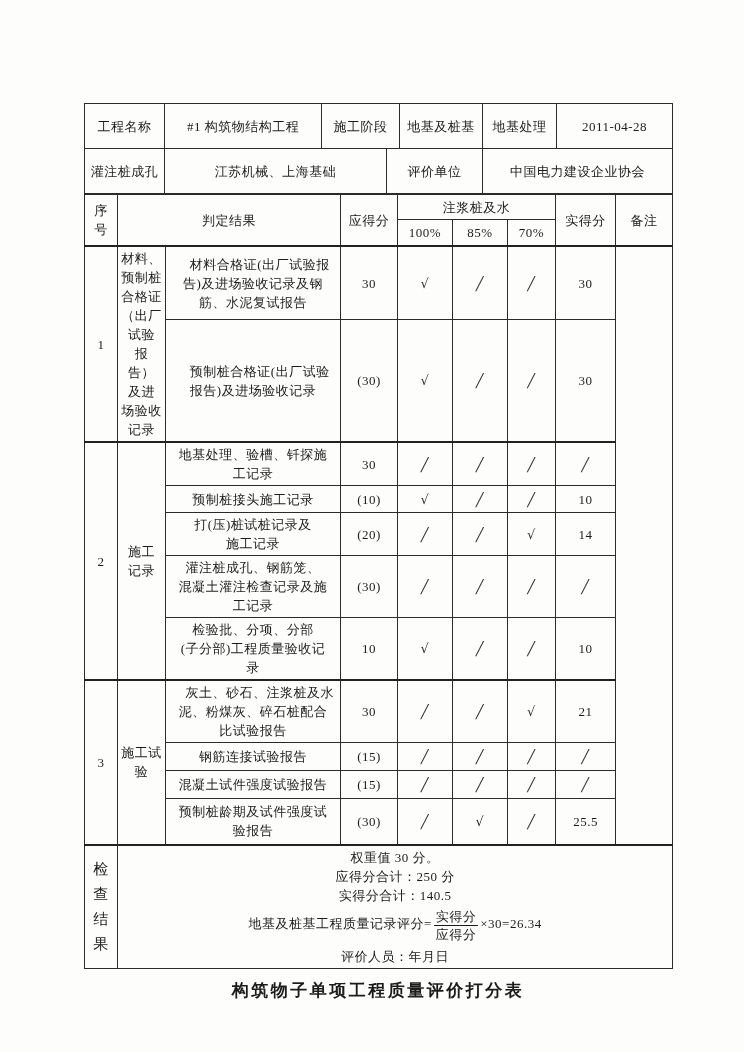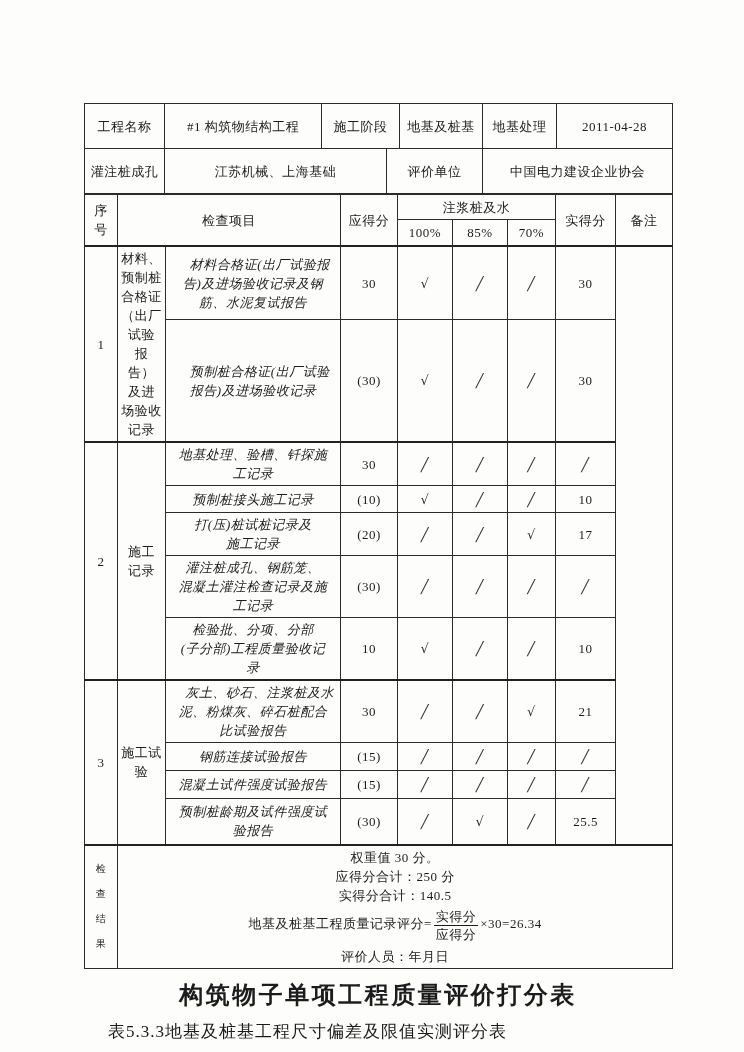--- a/index.html
+++ b/index.html
@@ -11,44 +11,44 @@
   .doc { width:588px; }
   table.t { border-collapse:collapse; table-layout:fixed; width:588px; }
   table.t td {
     border:1px solid #2b2b2b; text-align:center; vertical-align:middle;
     font-size:13px; line-height:19px; padding:2px 3px; letter-spacing:0.5px;
     overflow:hidden;
   }
   table.top td { height:40px; }
   table.main { border-top:1px solid #2b2b2b; }
   .pre { white-space:pre-line; }
-  .item { text-align:left; white-space:pre-line; padding:3px 4px 3px 5px;font-style:italic; }
+  .item { text-align:left; white-space:pre-line; padding:3px 4px 3px 5px; }
   .cat { white-space:pre-line; line-height:18px; padding:2px 2px; }
   .cat-left { text-align:left; padding-left:4px; }
   .mark { font-family:"DejaVu Sans","Liberation Sans",sans-serif; font-size:14px; color:#2e2e2e; }
   .bb2 { border-bottom:2px solid #222 !important; }
   .bt2 { border-top:2px solid #222 !important; }
   .got-top { vertical-align:top; text-align:left; padding:1px 2px 0 3px; }
   .judge-row td { height:20px; }
   .pct-row td { height:21px; }
   .summary-label-cell { padding:0; }
   .v-label {
     display:inline-block; width:16px; word-break:break-all;
-    line-height:25px; font-size:10px; text-align:center;font-family:Liberation Mono, monospace;
+    line-height:25px; font-size:15px; text-align:center;
   }
   .summary-content {
     text-align:left; vertical-align:top; padding:6px 12px; line-height:25px;margin-top:18px;
   }
   .formula { text-align:center; margin:3px 0 4px 0; }
   .frac { display:inline-block; vertical-align:middle; text-align:center; margin:0 2px; line-height:17px; }
   .frac .num { display:block; border-bottom:1px solid #1c1c1c; padding:0 2px; }
   .frac .den { display:block; padding:0 2px; }
   .title1 {
     width:588px; margin-top:10px; text-align:center;
-    font-size:24px; font-weight:bold; letter-spacing:2.5px;
+    font-size:17px; font-weight:bold; letter-spacing:2.5px;
   }
   .title2 { margin:9px 0 0 24px; font-size:17px; letter-spacing:1px; }
 </style>
 </head>
 <body>
 
 <div class="page">
   <div class="doc">
 
     <table class="t top">
@@ -88,21 +88,21 @@
           <col style="width:55px">
           <col style="width:55px">
         <col style="width:48px">
           <col style="width:60px">
           <col style="width:57px">
       </colgroup>
       <tbody>
           <tr class="judge-row">
         <td rowspan="2" class="pre bb2">序
 号</td>
-        <td colspan="2" rowspan="2" class="bb2">检查项目</td>
+        <td colspan="2" rowspan="2" class="bb2">判定结果</td>
         <td rowspan="2" class="bb2">应得分</td>
         <td colspan="3">注浆桩及水</td>
         <td rowspan="2" class="bb2">实得分</td>
         <td rowspan="2" class="bb2">备注</td>
       </tr>
       <tr class="pct-row">
         <td class="bb2">100%</td>
         <td class="bb2">85%</td>
         <td class="bb2">70%</td>
       </tr>
@@ -158,21 +158,21 @@
         <td class="mark">╱</td>
         <td>10</td>
       </tr>
       <tr style="height:42px">
         <td class="item">打(压)桩试桩记录及
 施工记录</td>
         <td>(20)</td>
         <td class="mark">╱</td>
         <td class="mark">╱</td>
         <td class="mark">√</td>
-        <td>17</td>
+        <td>14</td>
       </tr>
       <tr style="height:60px">
         <td class="item">灌注桩成孔、钢筋笼、
 混凝土灌注检查记录及施
 工记录</td>
         <td>(30)</td>
         <td class="mark">╱</td>
         <td class="mark">╱</td>
         <td class="mark">╱</td>
         <td class="mark">╱</td>
@@ -239,14 +239,13 @@
             <span>地基及桩基工程质量记录评分=</span><span class="frac"><span class="num">实得分</span><span class="den">应得分</span></span><span>×30=26.34</span>
           </div>
           <div>评价人员：年月日</div>
         </td>
       </tr>
     </tbody>
       </table>
   </div>
 
   <div class="title1">构筑物子单项工程质量评价打分表</div>
-  <div class="title2">表5.3.3地基及桩基工程尺寸偏差及限值实测评分表</div>
 </div>
 
 </body></html>

